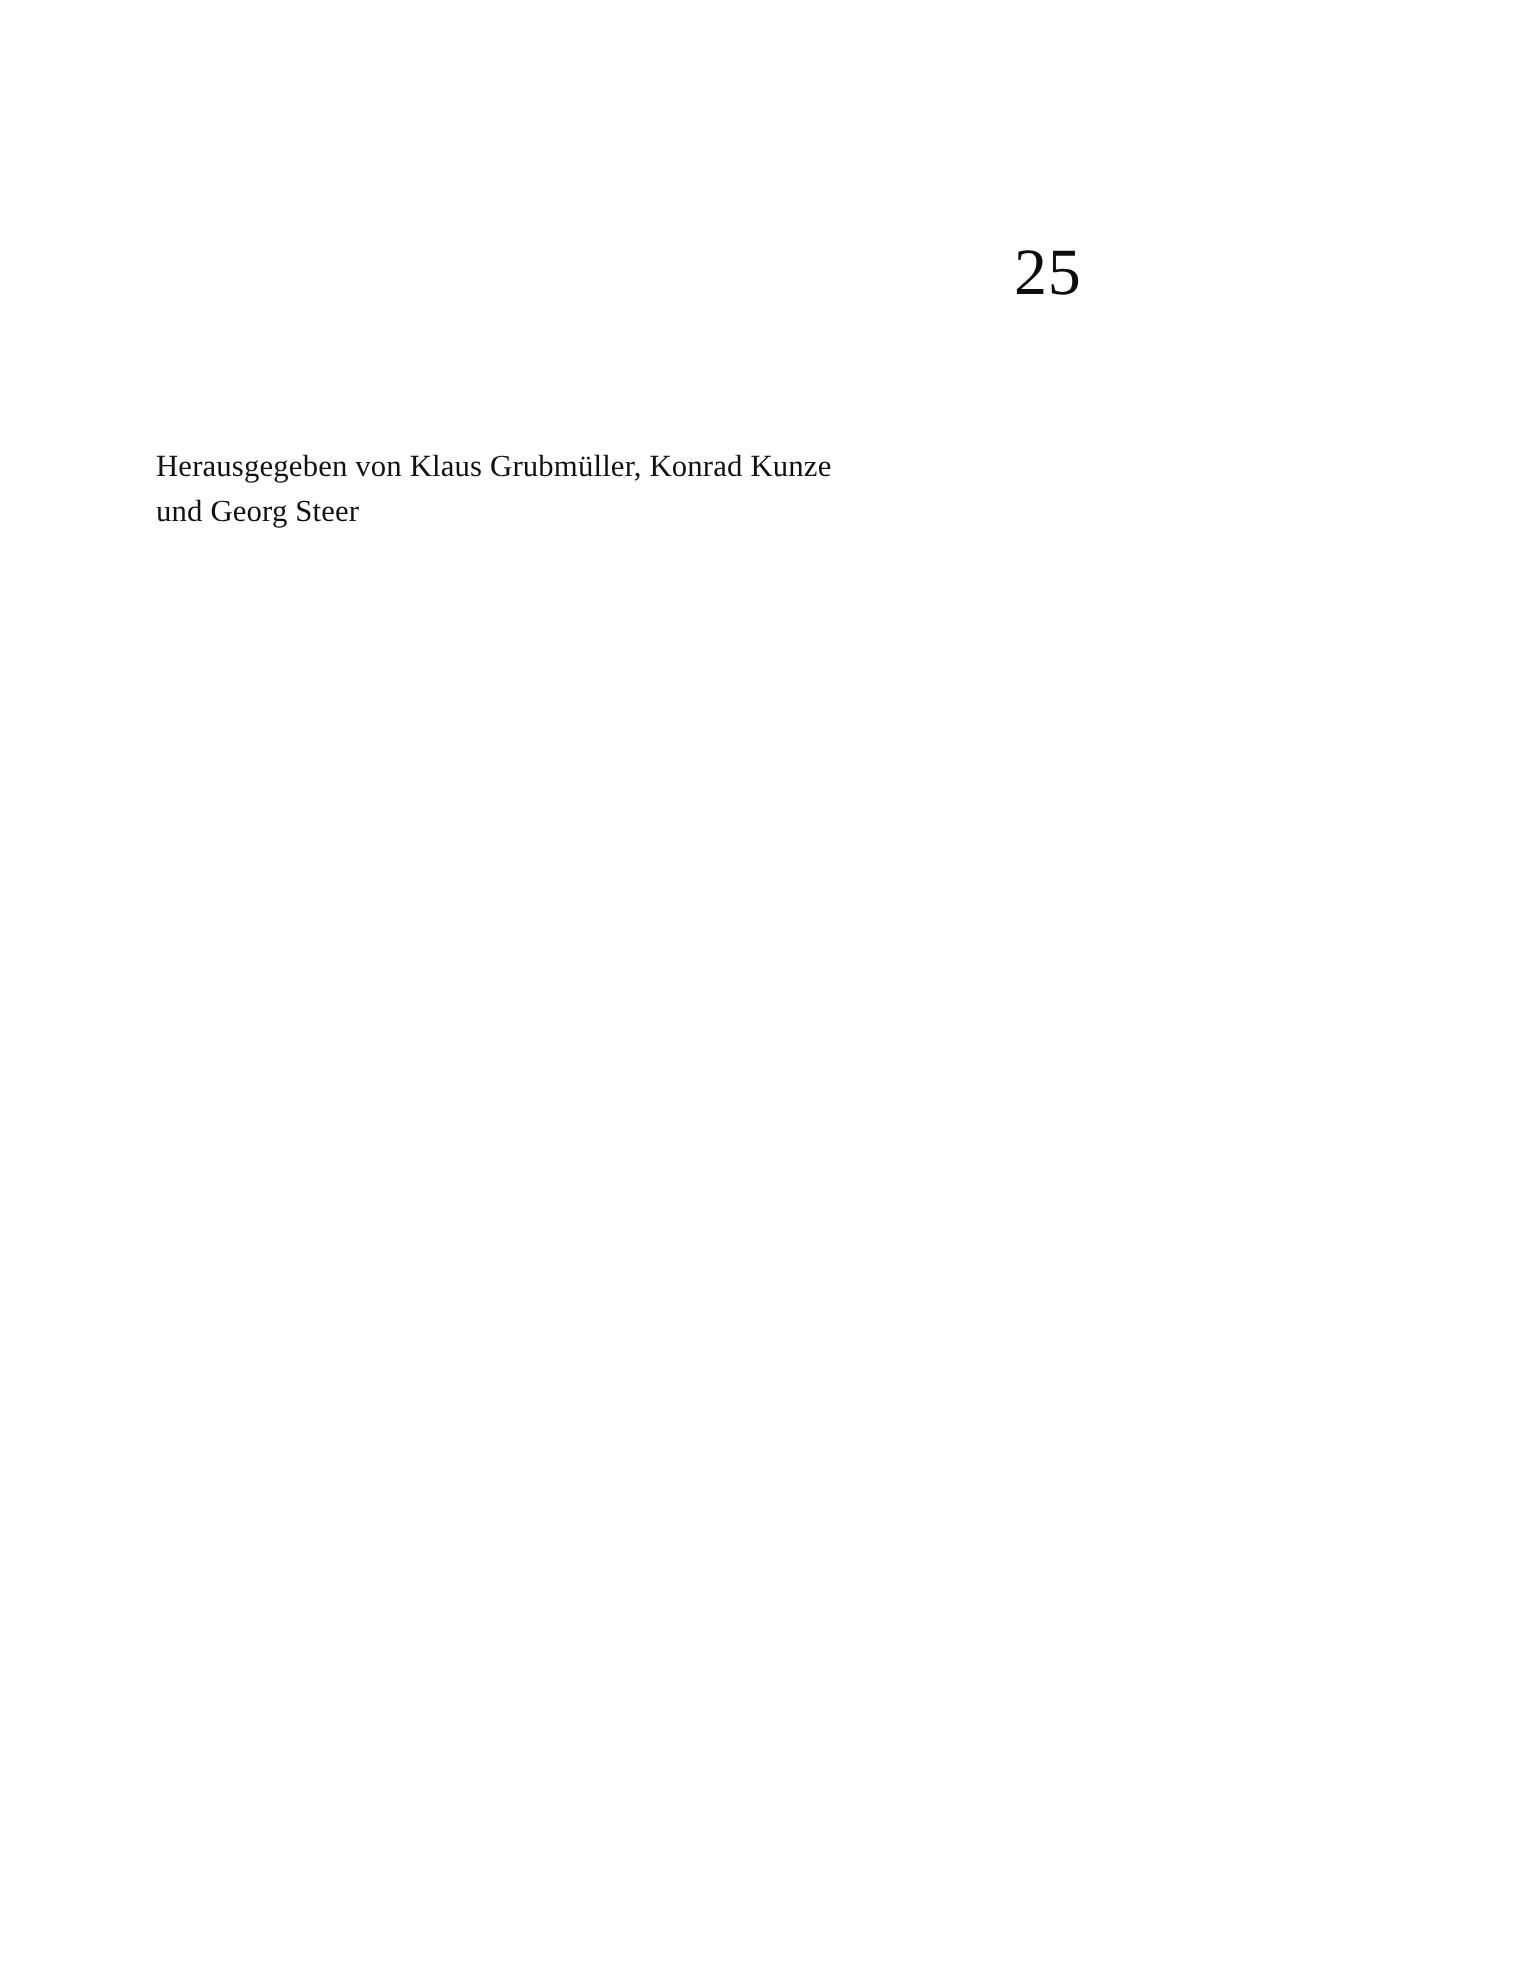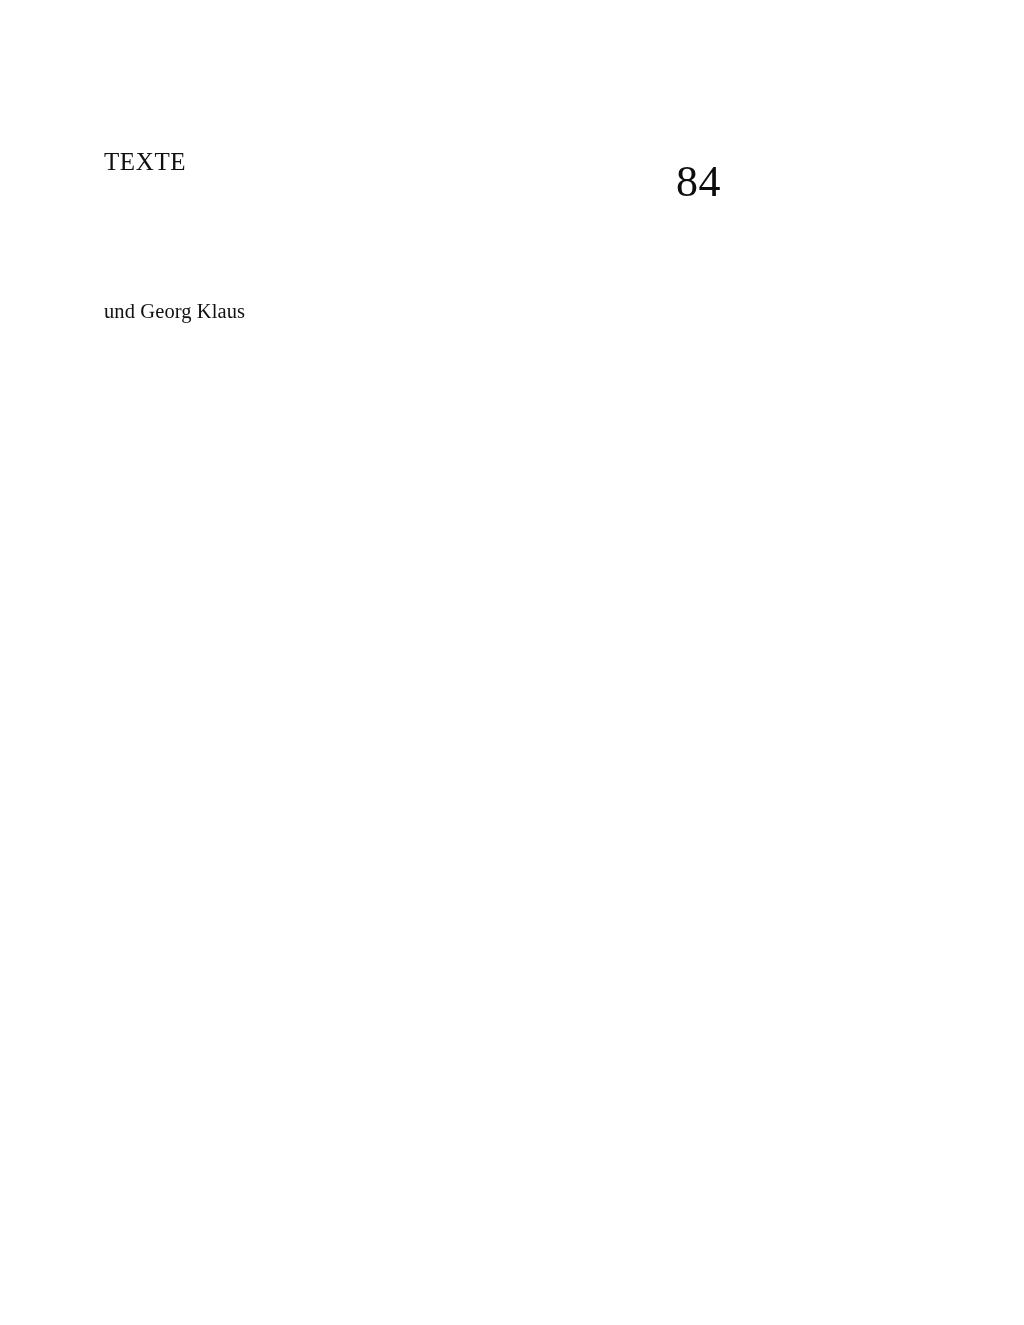--- a/index.html
+++ b/index.html
@@ -64,22 +64,22 @@
     letter-spacing: 0.1px;
     white-space: nowrap;
   }
 </style>
 </head>
 <body>
 
 <div class="page">
 
   <div class="series-title">
-    <div class="line line1">TEXTE</div>
   </div>
 
-  <div class="volume-number">84</div>
+  <div class="volume-number">25</div>
 
   <div class="editors">
-    <div class="eline">und Georg Klaus</div>
+    <div class="eline">Herausgegeben von Klaus Grubmüller, Konrad Kunze</div>
+    <div class="eline">und Georg Steer</div>
   </div>
 
 </div>
 
 </body></html>

